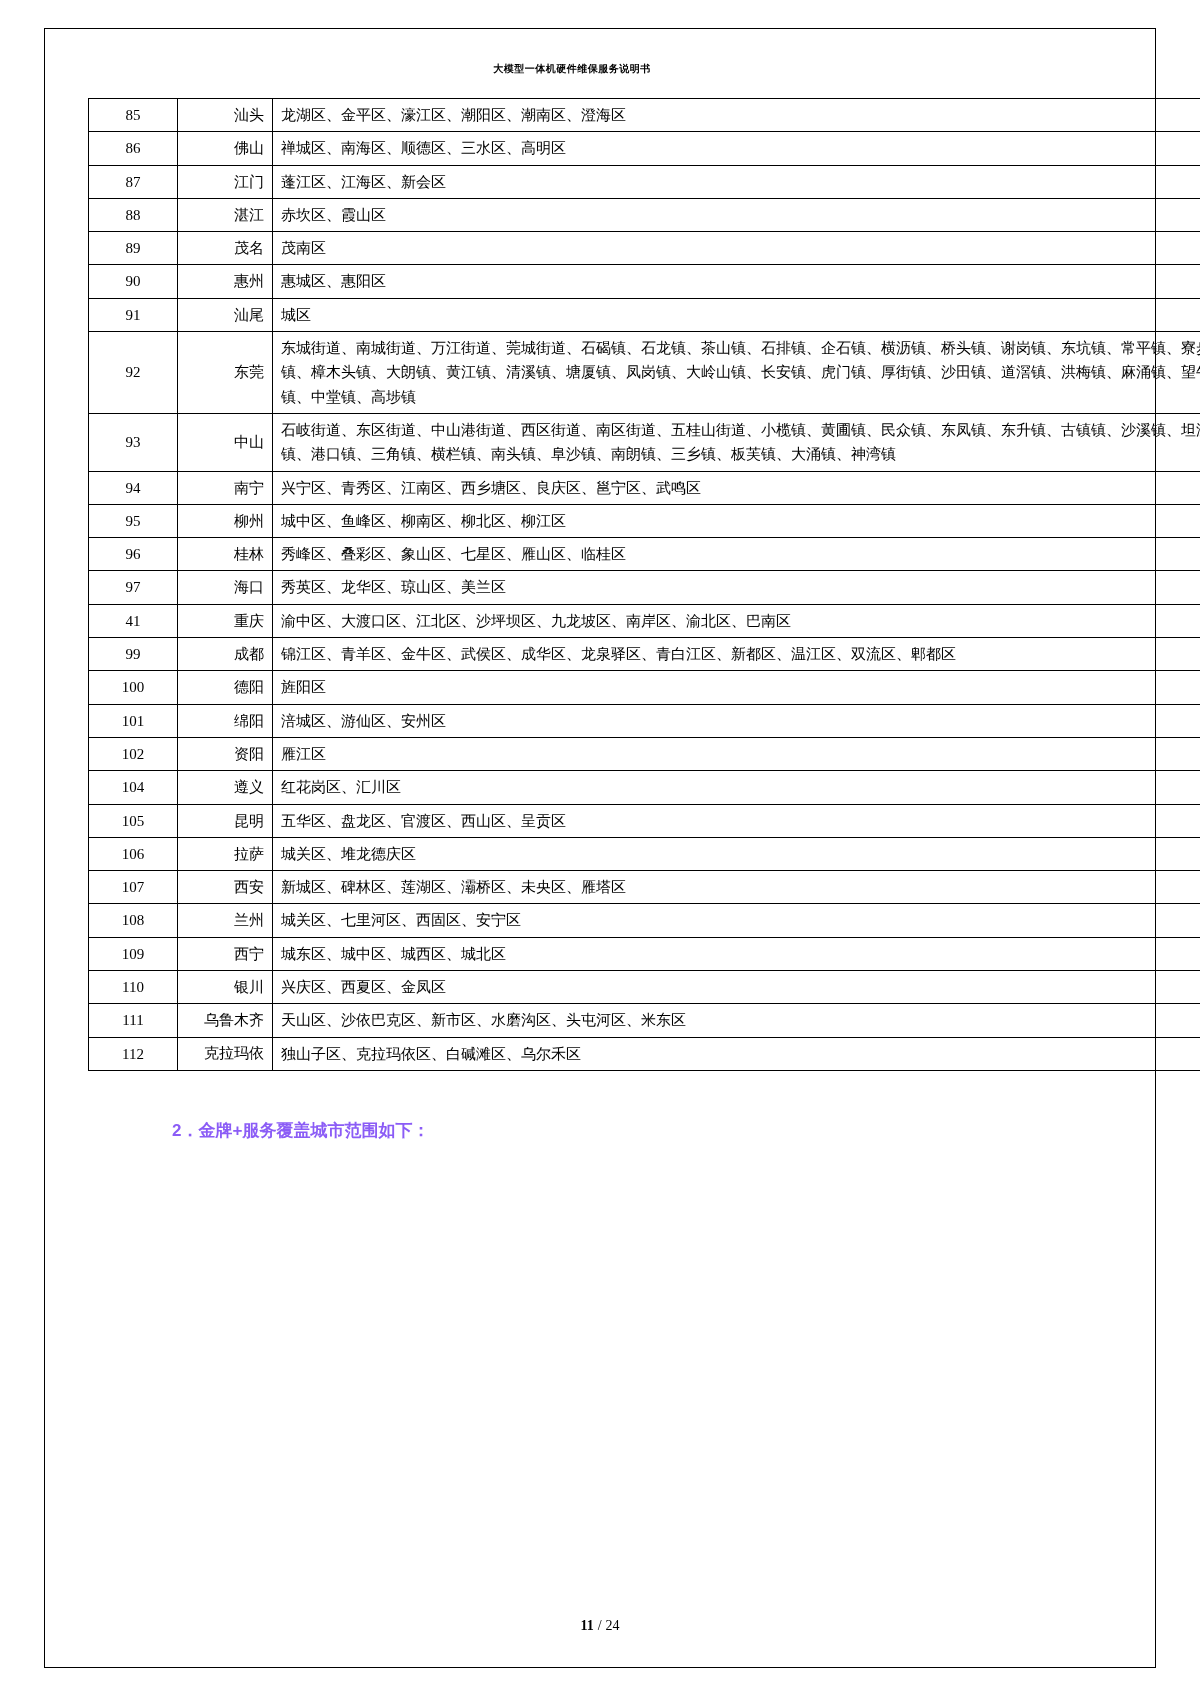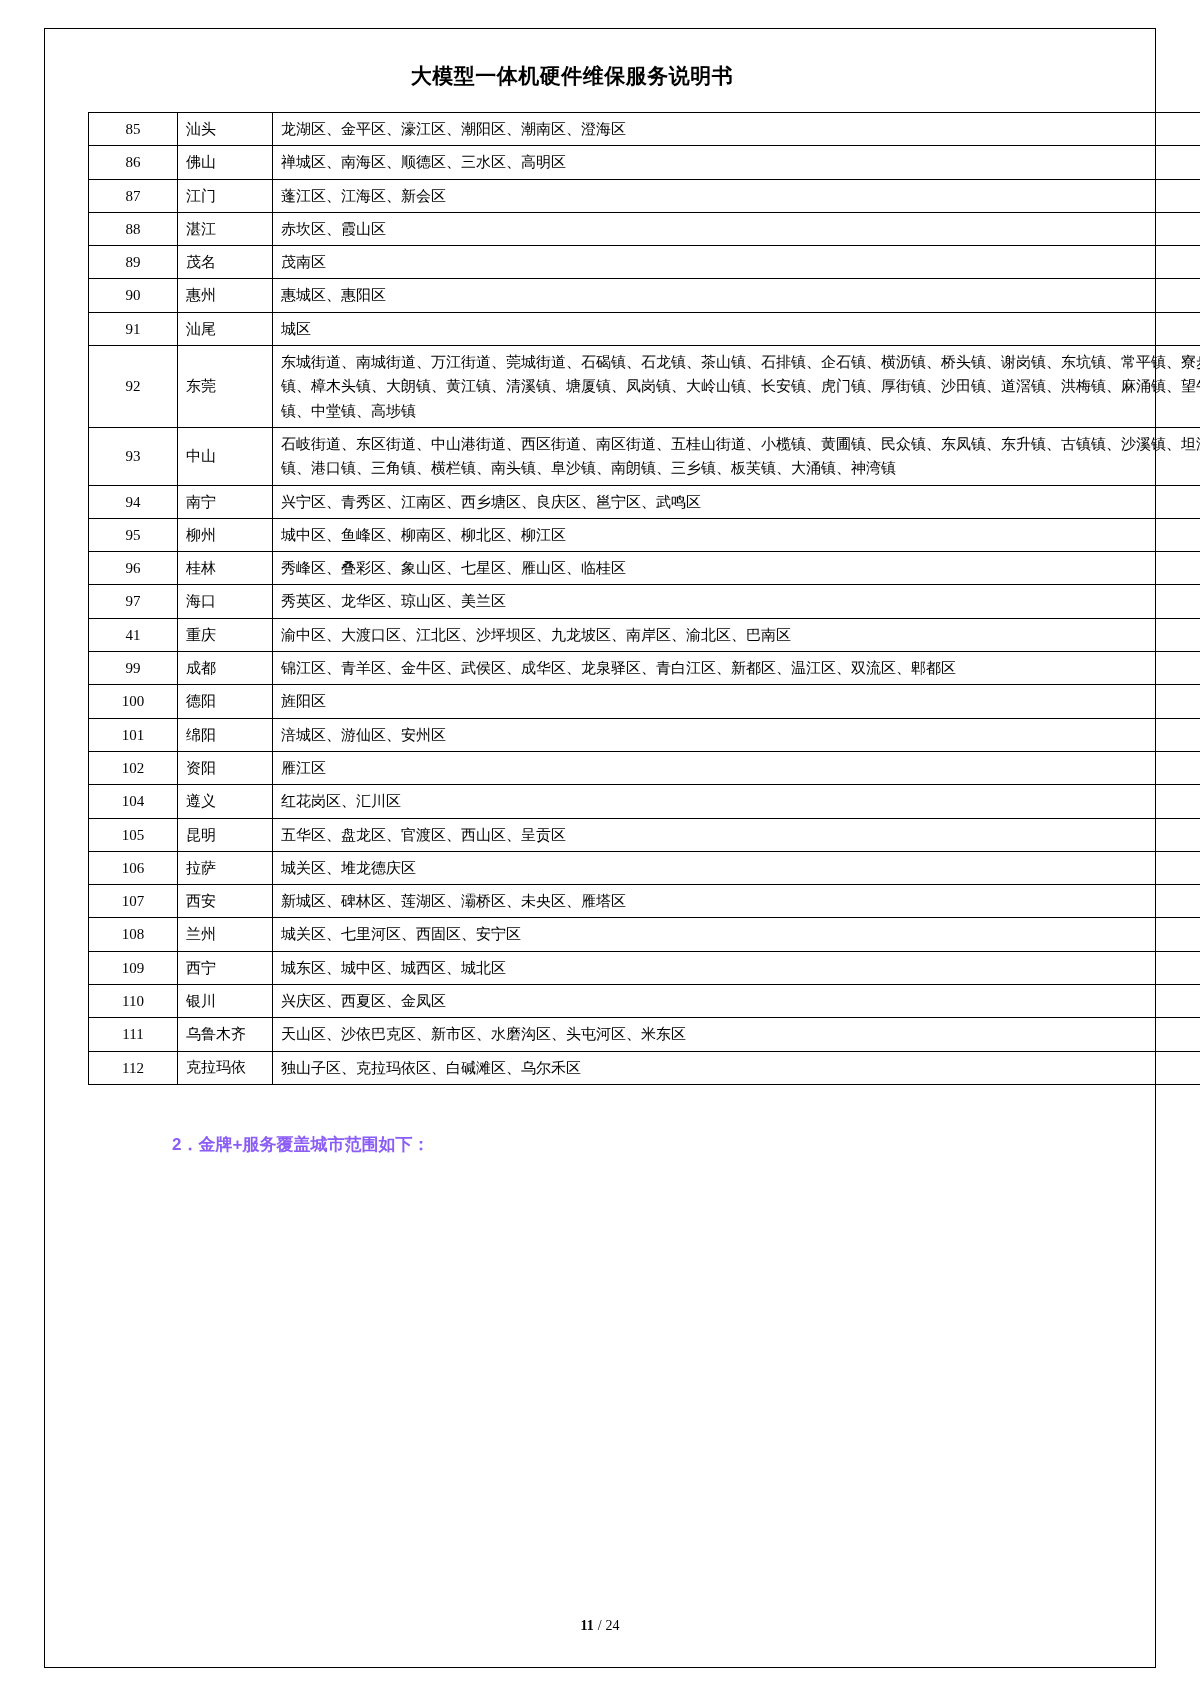--- a/index.html
+++ b/index.html
@@ -30,21 +30,21 @@
   }
   .content {
     position: absolute;
     left: 88px;
     top: 62px;
     width: 1024px;
     box-sizing: border-box;
   }
   .doc-header {
     text-align: center;
-    font-size: 21px;
+    font-size: 10px;
     font-weight: bold;
     font-family: "Liberation Serif", "DejaVu Serif", serif;
     letter-spacing: 0.5px;
     margin-bottom: 22px;
     padding-right: 56px;
   }
   table.city-table {
     border-collapse: collapse;
     width: 1148px;
     table-layout: fixed;
@@ -57,21 +57,21 @@
     padding: 4px 8px;
     vertical-align: middle;
     color: #000;
   }
   td.col-idx {
     width: 72px;
     text-align: center;
   }
   td.col-city {
     width: 78px;
-    text-align: left;
+    text-align: right;
   }
   td.col-areas {
     text-align: left;
     padding-left: 10px;
     padding-right: 10px;
   }
   .section-heading {
     margin-top: 48px;
     margin-left: 84px;
     font-size: 17px;

